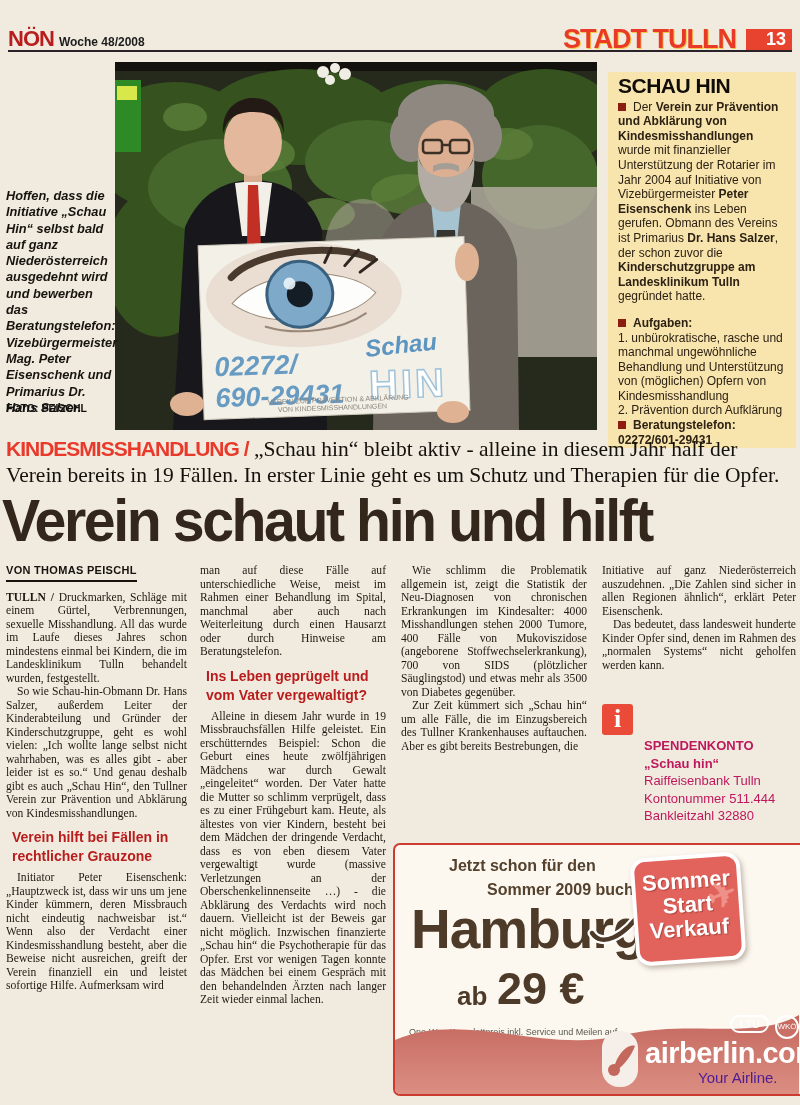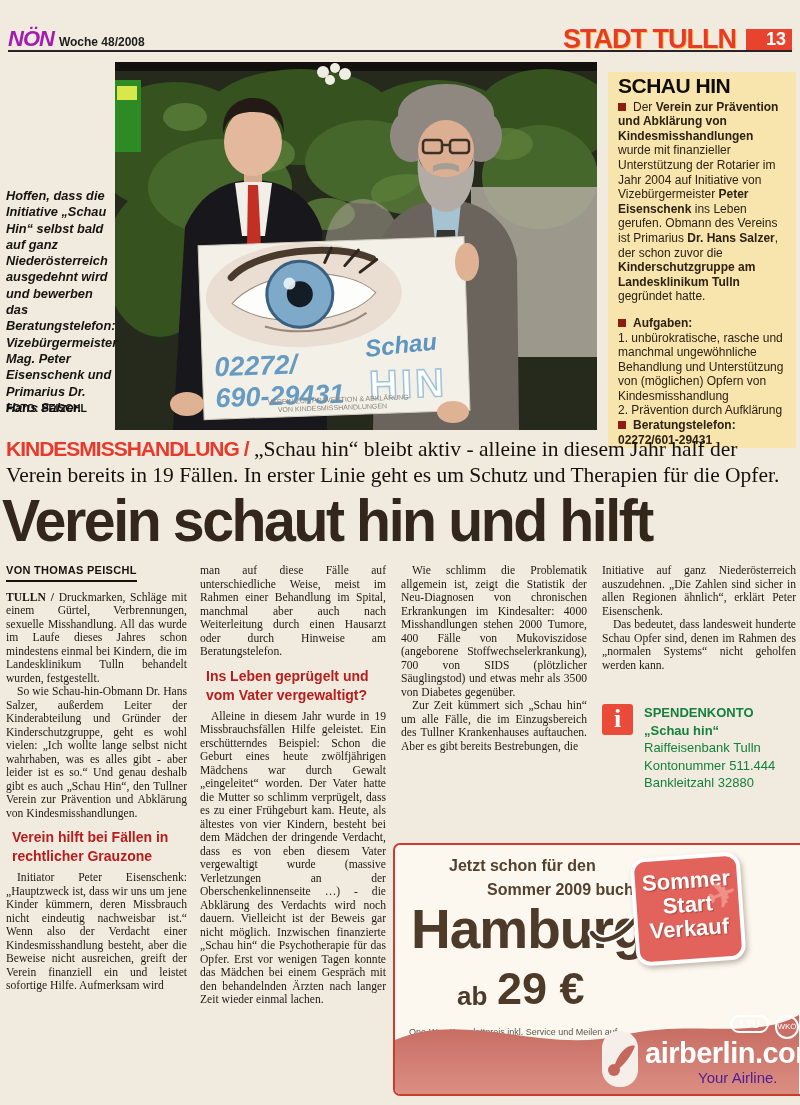--- a/index.html
+++ b/index.html
@@ -1,21 +1,21 @@
 <!DOCTYPE html>
 <html><head>
 <meta charset="utf-8">
 <style>
   html,body{margin:0;padding:0;background:#888;}
   #page{position:relative;width:800px;height:1105px;background:#f1ebdf;overflow:hidden;
         font-family:"Liberation Serif",serif;color:#1d1812;}
   
   .hdr{position:absolute;left:8px;top:26px;height:24px;}
-  .noen{font-family:"Liberation Sans",sans-serif;font-weight:bold;font-style:italic;
-        font-size:22px;color:#a21caf;letter-spacing:-1px;}
+  .noen{font-family:"Liberation Sans",sans-serif;font-weight:bold;
+        font-size:22px;color:#b91c1c;letter-spacing:-1px;}
   .week{font-family:"Liberation Sans",sans-serif;font-weight:bold;font-size:12px;color:#1c1c1c;margin-left:5px;}
   .section{position:absolute;right:64px;top:24px;font-family:"Liberation Sans",sans-serif;
         font-weight:bold;font-size:27px;color:#e83a26;letter-spacing:-1px;
         text-shadow:1px 1px 0 #f3c84d;white-space:nowrap;}
   .pagebox{position:absolute;right:8px;top:29px;width:46px;height:21px;background:#e8432e;
         color:#fff;font-family:"Liberation Sans",sans-serif;font-weight:bold;font-size:18px;
         text-align:right;line-height:21px;padding-right:6px;box-sizing:border-box;}
   .hdr-rule{position:absolute;left:8px;right:8px;top:50px;border-top:2px solid #2a2228;}
   
   .photo{position:absolute;left:115px;top:62px;width:482px;height:368px;background:#23261b;}
@@ -52,21 +52,21 @@
         margin-bottom:9px;color:#15120e;}
   .col p{margin:0;}
   .col p.ind{text-indent:11px;}
   .subhead{font-family:"Liberation Sans",sans-serif;font-weight:bold;font-size:14px;
         line-height:19px;text-align:left;margin:8px 0 5px 6px;color:#b91c1c;}
   
   .donation{margin-top:32px;display:flex;gap:11px;text-align:left;}
   .info-i{flex:0 0 auto;width:31px;height:31px;background:#e94b38;border-radius:3px;color:#fff;
         font-family:"Liberation Serif",serif;font-weight:bold;font-size:26px;line-height:30px;
         text-align:center;}
-  .donation .txt{font-family:"Liberation Sans",sans-serif;font-size:13px;line-height:17.5px;color:#15803d;}
+  .donation .txt{font-family:"Liberation Sans",sans-serif;font-size:13px;line-height:17.5px;color:#be185d;margin-top:33px;}
   .donation .t1,.donation .t2{font-weight:bold;}
   
   .ad{position:absolute;left:393px;top:843px;width:424px;height:253px;background:#fcf8ef;
         border:2px solid #cc3a30;border-radius:7px;box-sizing:border-box;overflow:hidden;
         font-family:"Liberation Sans",sans-serif;}
   .ad .l1{position:absolute;left:54px;top:12px;font-weight:bold;font-size:16px;color:#54412e;}
   .ad .l2{position:absolute;left:92px;top:36px;font-weight:bold;font-size:16px;color:#54412e;}
   .ad .city{position:absolute;left:16px;top:52px;font-weight:bold;font-size:55px;
         letter-spacing:-1px;color:#4e3a28;}
   .ad .ab{position:absolute;left:62px;top:136px;font-weight:bold;font-size:26px;color:#4e3a28;}
@@ -226,21 +226,21 @@
     <p class="ind">Alleine in diesem Jahr wurde in 19 Missbrauchsfällen Hilfe geleistet. Ein erschütterndes Beispiel: Schon die Geburt eines heute zwölfjährigen Mädchens war durch Gewalt „eingeleitet“ worden. Der Vater hatte die Mutter so schlimm verprügelt, dass es zu einer Frühgeburt kam. Heute, als ältestes von vier Kindern, besteht bei dem Mädchen der dringende Verdacht, dass es von eben diesem Vater vergewaltigt wurde (massive Verletzungen an der Oberschenkelinnenseite …) - die Abklärung des Verdachts wird noch dauern. Vielleicht ist der Beweis gar nicht möglich. Inzwischen finanzierte „Schau hin“ die Psychotherapie für das Opfer. Erst vor wenigen Tagen konnte das Mädchen bei einem Gespräch mit den behandelnden Ärzten nach langer Zeit wieder einmal lachen.</p>
   </div>
 
   <div class="col c3">
     <p class="ind">Wie schlimm die Problematik allgemein ist, zeigt die Statistik der Neu-Diagnosen von chronischen Erkrankungen im Kindesalter: 4000 Misshandlungen stehen 2000 Tumore, 400 Fälle von Mukoviszidose (angeborene Stoffwechselerkrankung), 700 von SIDS (plötzlicher Säuglingstod) und etwas mehr als 3500 von Diabetes gegenüber.</p>
     <p class="ind">Zur Zeit kümmert sich „Schau hin“ um alle Fälle, die im Einzugsbereich des Tullner Krankenhauses auftauchen. Aber es gibt bereits Bestrebungen, die</p>
   </div>
 
   <div class="col c4">
     <p>Initiative auf ganz Niederösterreich auszudehnen. „Die Zahlen sind sicher in allen Regionen ähnlich“, erklärt Peter Eisenschenk.</p>
-    <p class="ind">Das bedeutet, dass landesweit hunderte Schau Opfer sind, denen im Rahmen des „normalen Systems“ nicht geholfen werden kann.</p>
+    <p class="ind">Das bedeutet, dass landesweit hunderte Kinder Opfer sind, denen im Rahmen des „normalen Systems“ nicht geholfen werden kann.</p>
     <div class="donation">
       <div class="info-i">i</div>
       <div class="txt">
         <div class="t1">SPENDENKONTO</div>
         <div class="t2">„Schau hin“</div>
         <div>Raiffeisenbank Tulln</div>
         <div>Kontonummer 511.444</div>
         <div>Bankleitzahl 32880</div>
       </div>
     </div>

